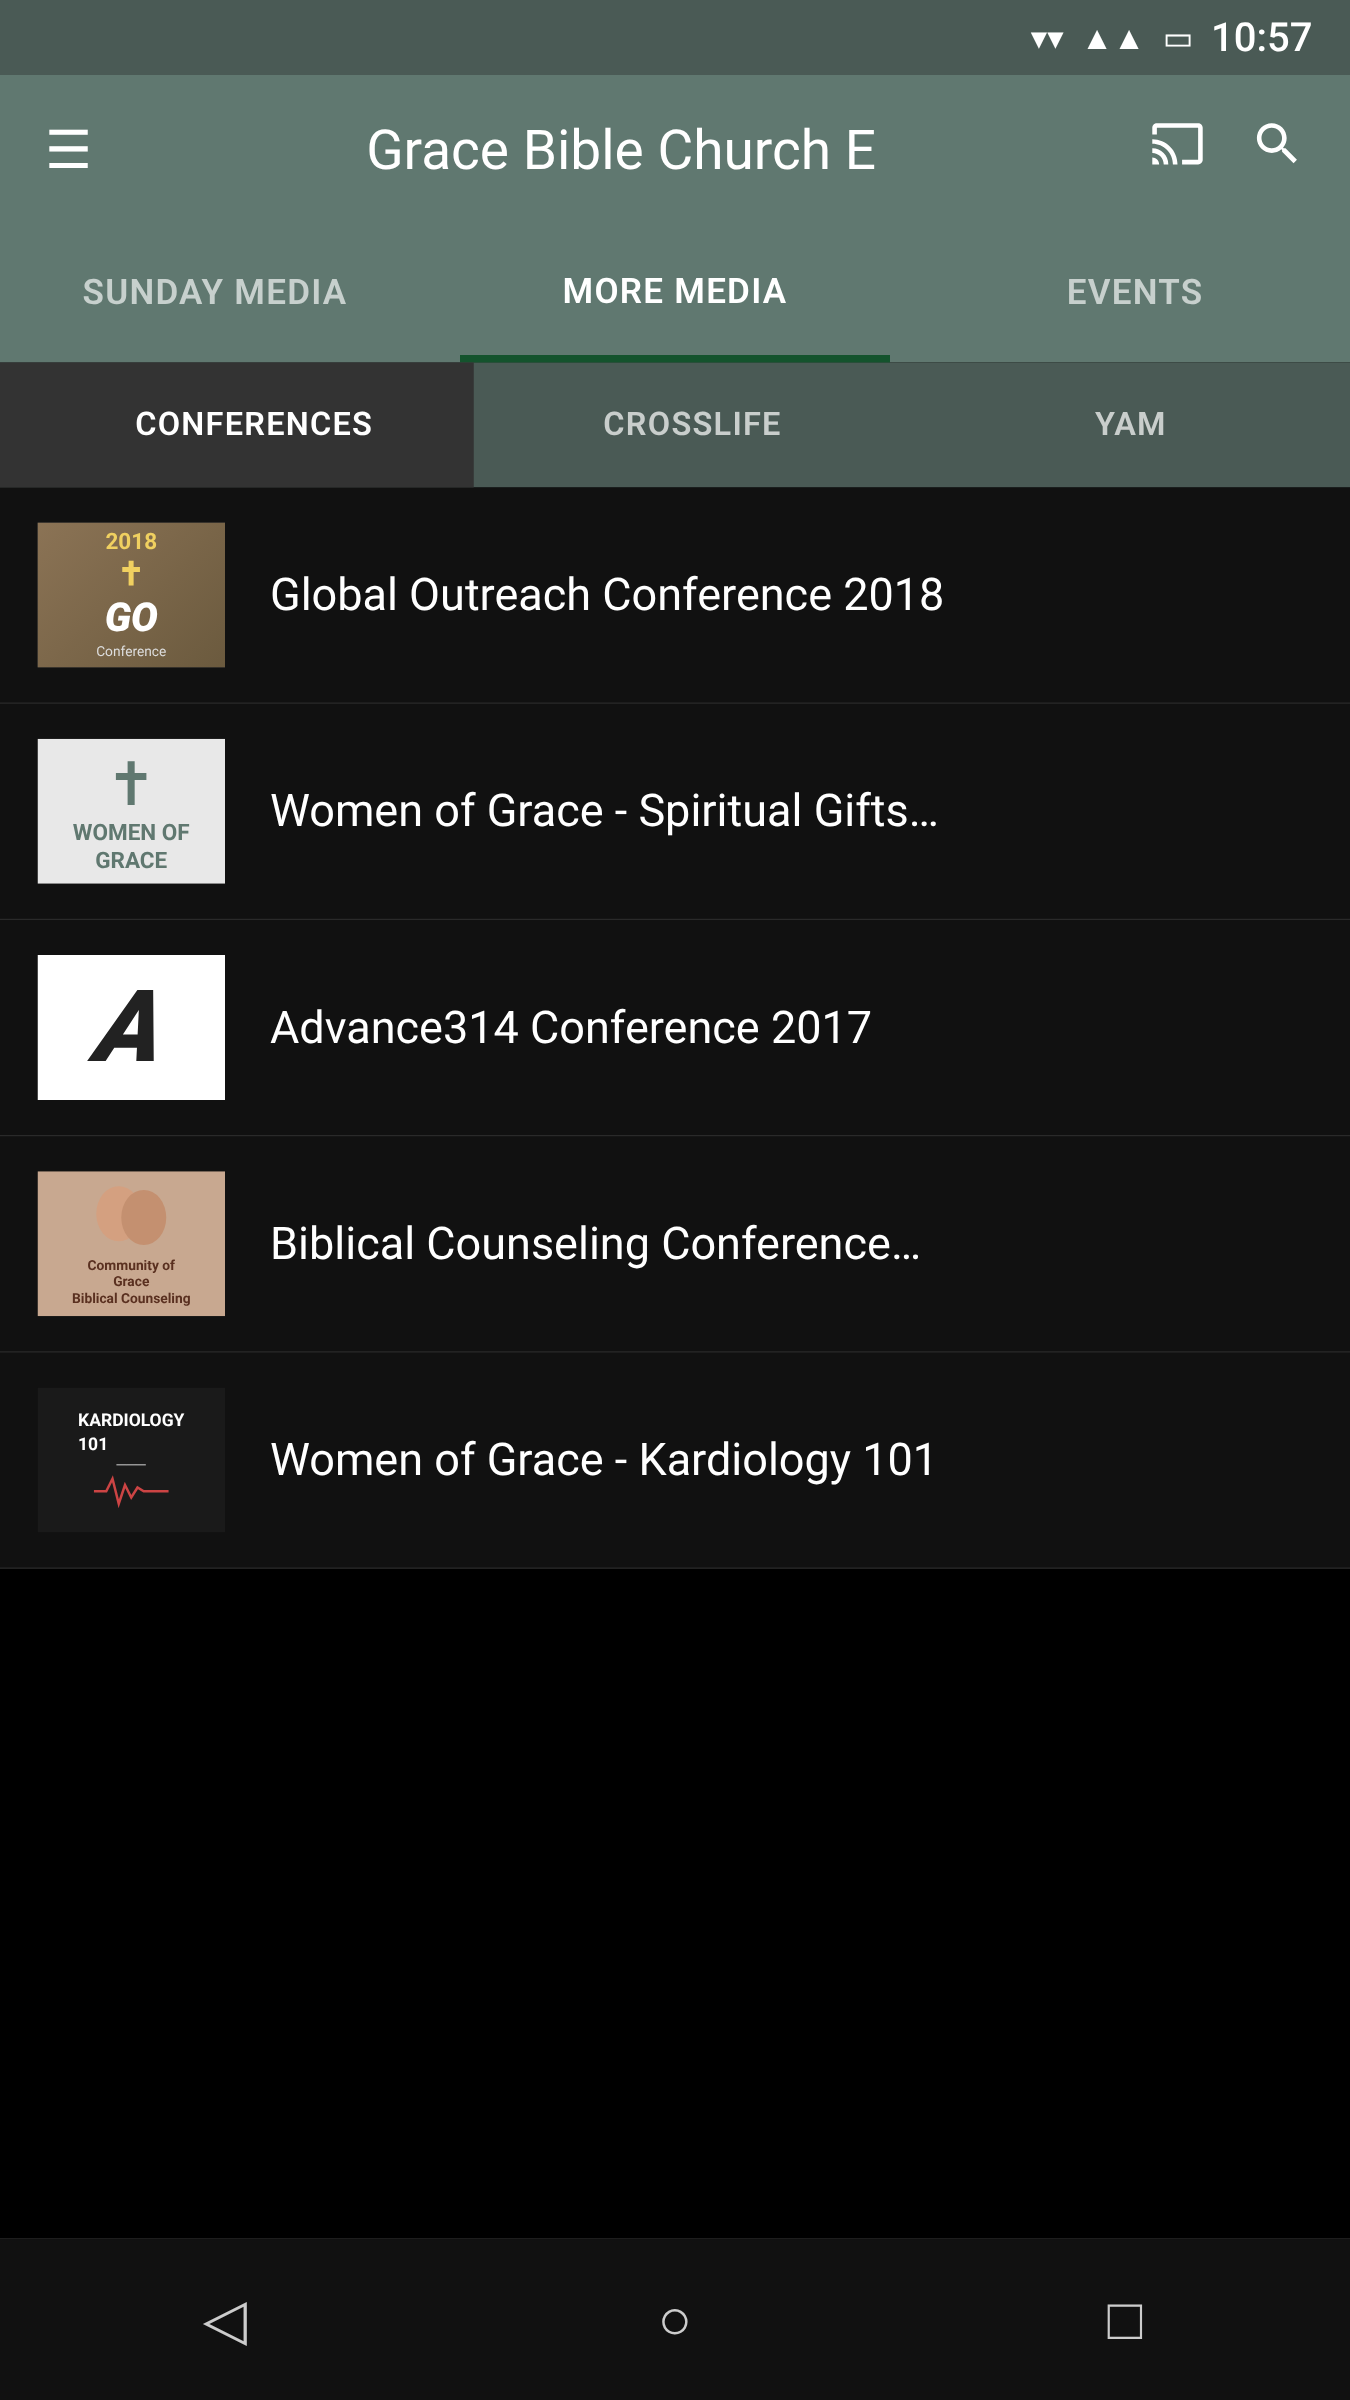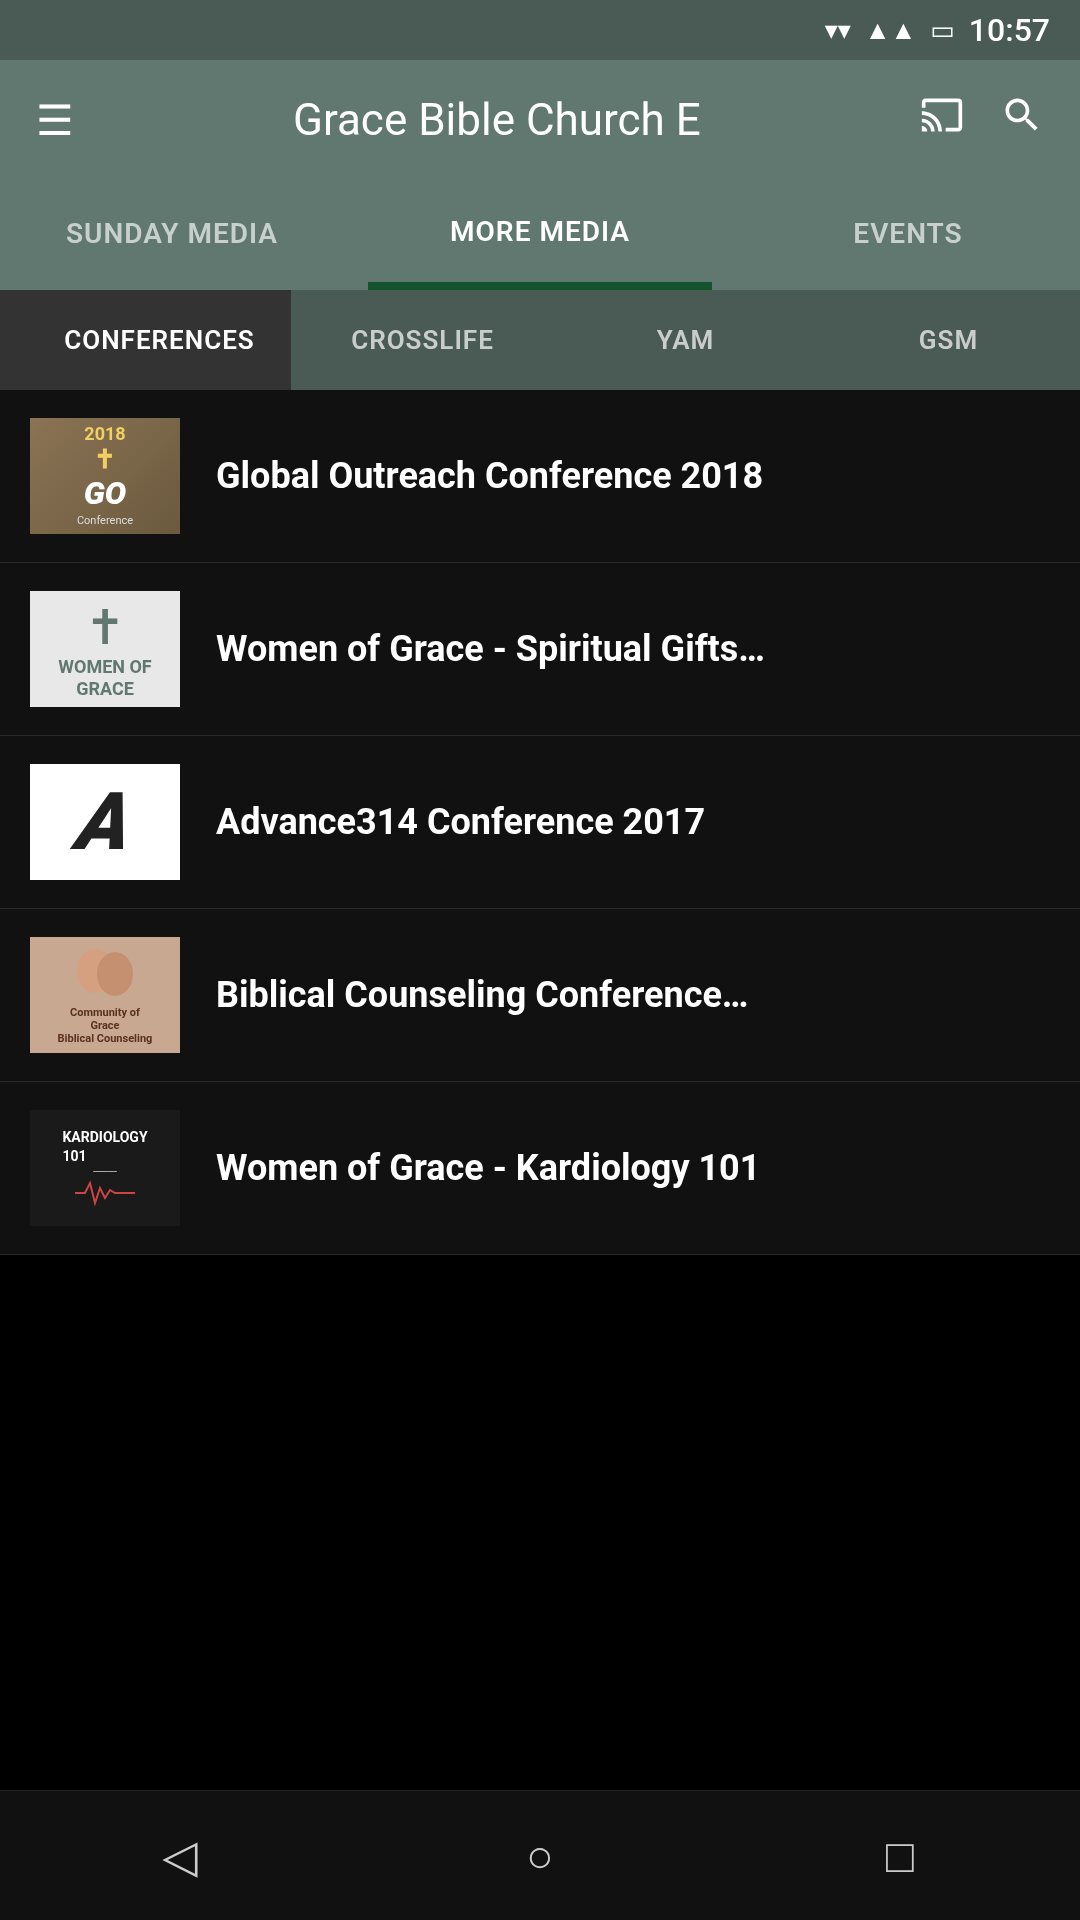--- a/index.html
+++ b/index.html
@@ -89,21 +89,21 @@
       color: rgba(255,255,255,0.65);
       font-size: 28px;
       font-weight: 600;
       letter-spacing: 1px;
       cursor: pointer;
       border-bottom: 4px solid transparent;
       text-transform: uppercase;
     }
     .main-tab.active {
       color: #fff;
-      border-bottom: 8px solid #14532d;
+      border-bottom: 6px solid #14532d;
     }
 
     
     .sub-tabs {
       width: 100%;
       height: 100px;
       background: #4a5a55;
       display: flex;
       align-items: center;
     }
@@ -146,21 +146,21 @@
       background: #333;
       display: flex;
       align-items: center;
       justify-content: center;
       overflow: hidden;
       margin-right: 36px;
     }
     .item-title {
       color: #fff;
       font-size: 36px;
-      font-weight: 700;
+      font-weight: 400;
       line-height: 1.3;
     }
 
     
     .thumb-go {
       background: linear-gradient(135deg, #8b7355, #6b5a3e);
       width: 100%;
       height: 100%;
       display: flex;
       flex-direction: column;
@@ -311,21 +311,20 @@
 <div class="main-tabs">
   <div class="main-tab">SUNDAY MEDIA</div>
   <div class="main-tab active">MORE MEDIA</div>
   <div class="main-tab">EVENTS</div>
 </div>
 
 <div class="sub-tabs">
   <div class="sub-tab active">CONFERENCES</div>
   <div class="sub-tab">CROSSLIFE</div>
   <div class="sub-tab">YAM</div>
-  <div class="sub-tab">GSM</div>
 </div>
 
 <div class="content-list">
 
   <div class="list-item">
     <div class="item-thumbnail">
       <div class="thumb-go">
         <span class="thumb-go-year">2018</span>
         <span style="color:#f0d060;font-size:26px;font-weight:900;">✝</span>
         <span class="thumb-go-main">GO</span>

